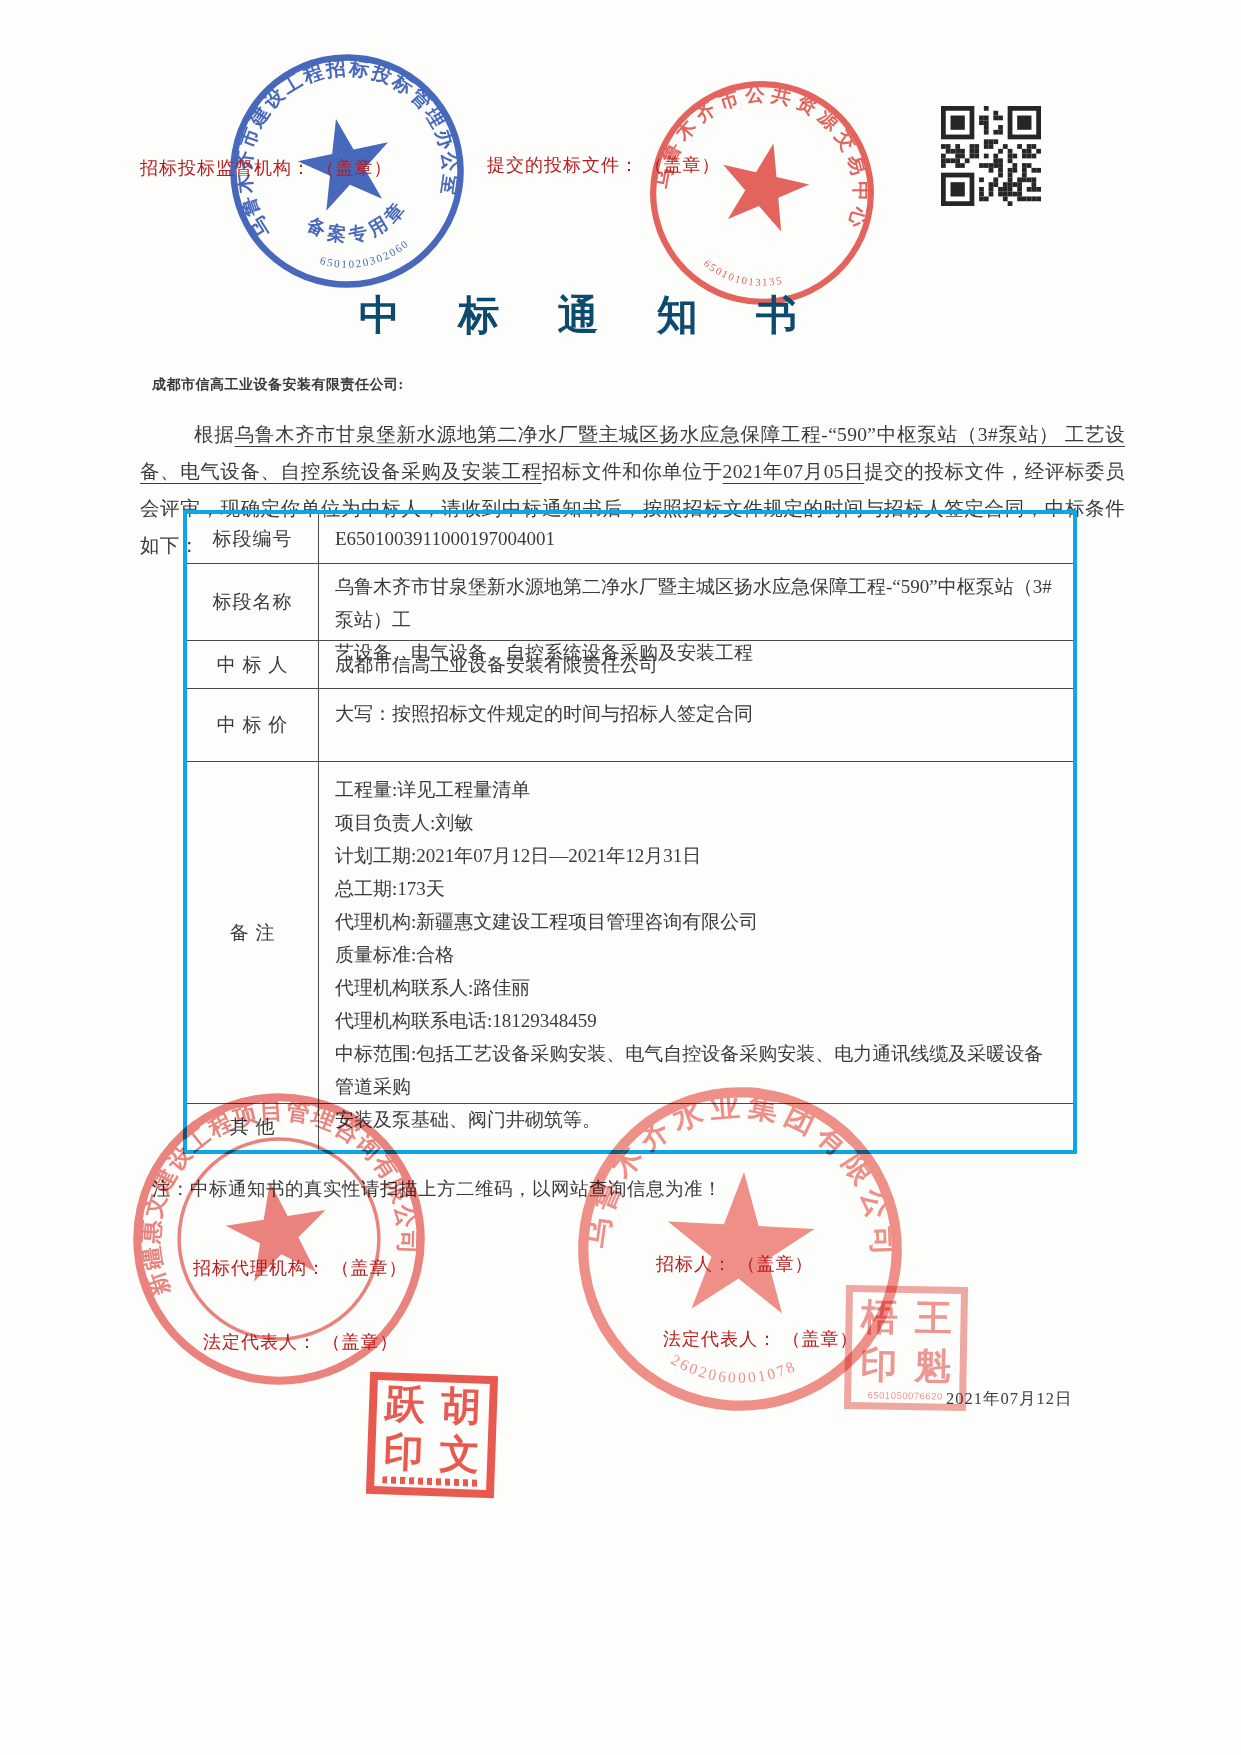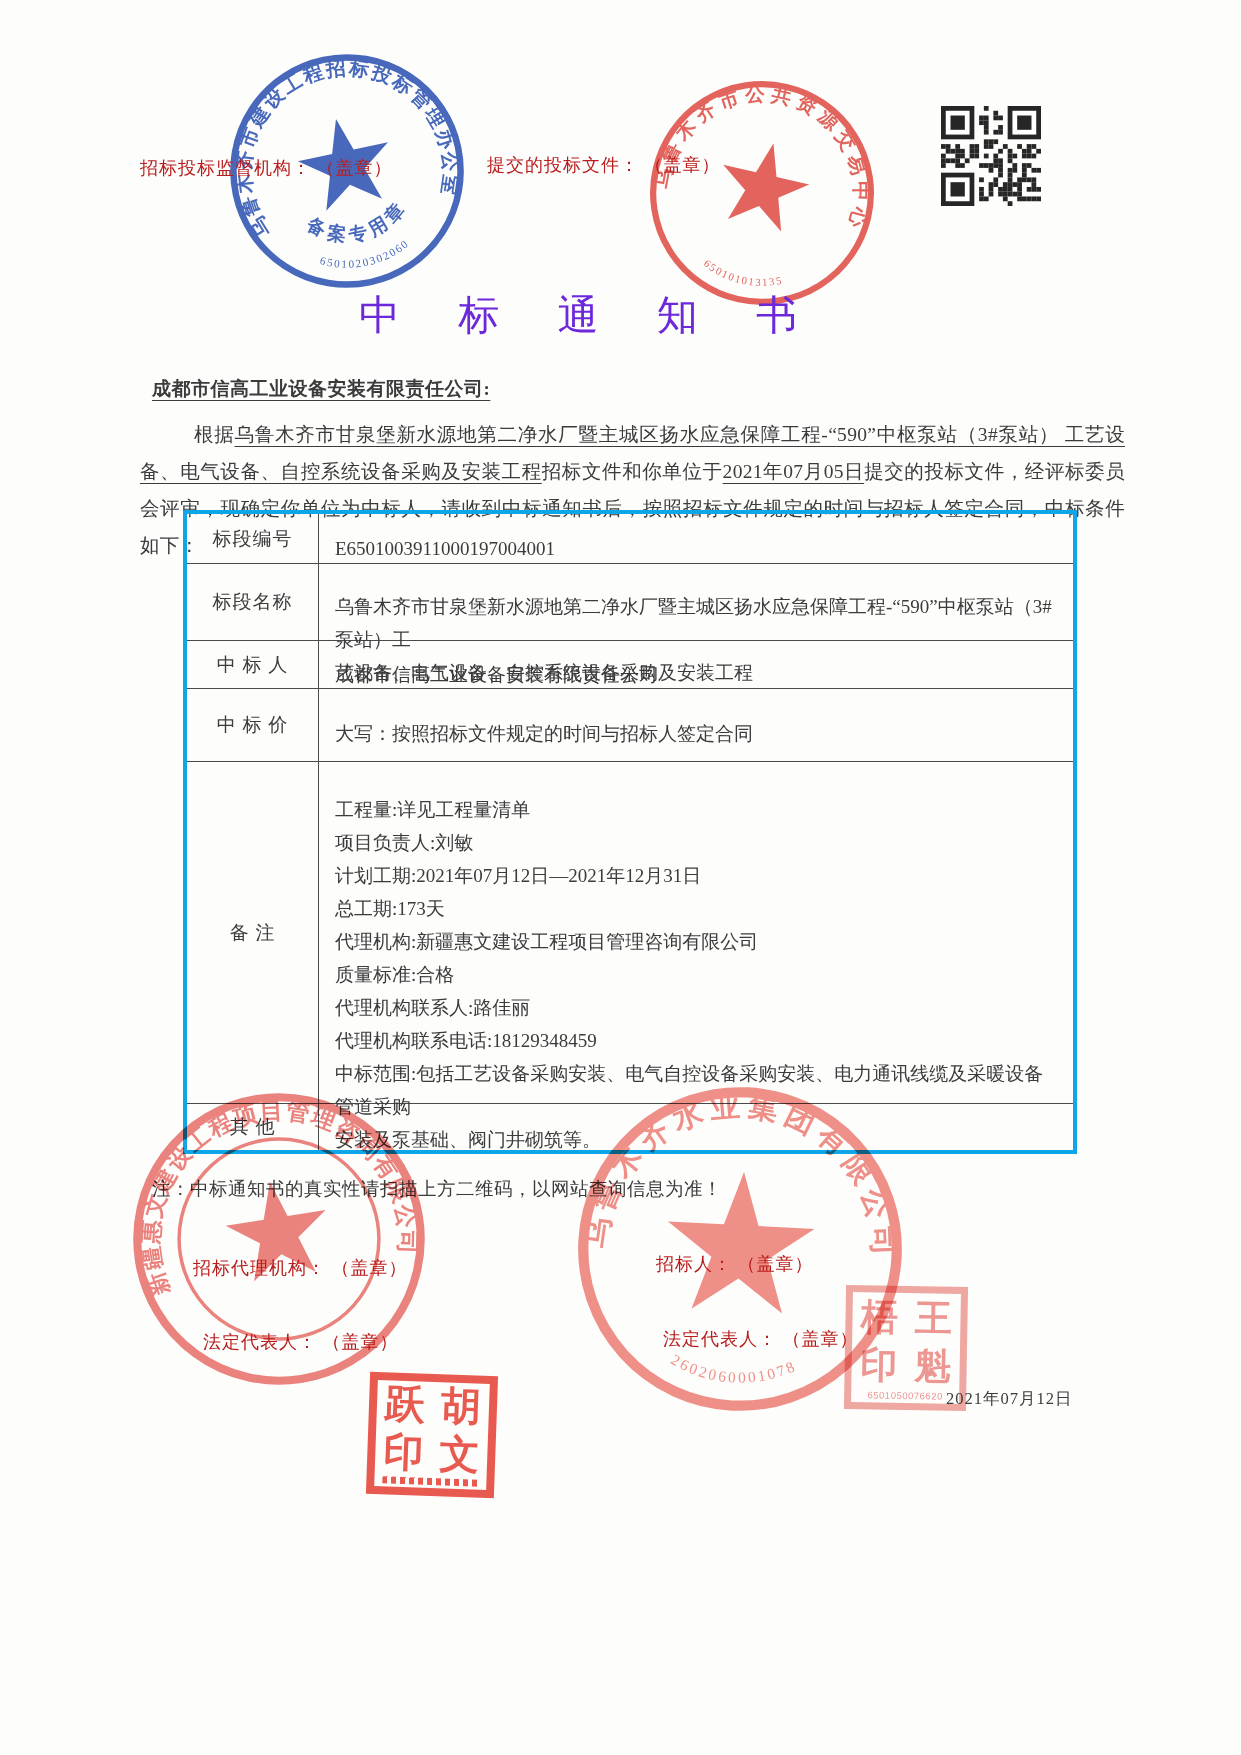--- a/index.html
+++ b/index.html
@@ -36,34 +36,34 @@
         margin-bottom:2px;white-space:nowrap;}
 
   
   .label-supervisor{left:140px;top:156px;}
   .label-trade{left:487px;top:153px;}
   .qr{left:941px;top:106px;width:100px;height:100px;}
   .qr svg{width:100%;height:100%;}
 
   
   .title{left:0;width:1180px;top:288px;text-align:center;
-         font-size:41px;font-weight:normal;color:#6d28d9;letter-spacing:24px;}
-  .addressee{left:152px;top:376px;font-size:19px;font-weight:bold;
-         text-decoration:underline;text-underline-offset:5px;letter-spacing:.5px;}
+         font-size:41px;font-weight:bold;color:#0c4a6e;letter-spacing:24px;}
+  .addressee{left:152px;top:376px;font-size:14px;font-weight:bold;
+         text-underline-offset:5px;letter-spacing:.5px;}
   .intro{left:140px;top:416px;width:985px;font-size:19.5px;line-height:37px;
          text-align:justify;text-indent:54px;letter-spacing:.3px;}
   .u{text-decoration:underline;text-underline-offset:5px;}
 
   
   .doc-table{left:183px;top:510px;width:894px;border:4px solid #0ea5e9;box-sizing:border-box;}
   .tr{display:flex;border-bottom:1.6px solid #4a4a4a;box-sizing:border-box;}
   .tr:last-child{border-bottom:none;}
   .th{flex:0 0 131px;border-right:1.6px solid #4a4a4a;display:flex;align-items:center;
       justify-content:center;font-size:19px;letter-spacing:1px;}
-  .td{flex:1;padding:0 16px;font-size:19px;box-sizing:border-box;margin-top:20px;}
+  .td{flex:1;padding:0 16px;font-size:19px;box-sizing:border-box;}
   .tr1{height:50px;}.tr3{height:48px;}.tr6{height:46px;}
   .tr1 .td,.tr3 .td{display:flex;align-items:center;}
   .tr2{height:77px;}.tr2 .td{padding-top:6px;line-height:33px;}
   .tr4{height:73px;}.tr4 .td{padding-top:9px;line-height:32px;}
   .tr5{height:342px;}.tr5 .td{padding-top:11px;line-height:33px;}
 
   
   .note{left:152px;top:1176px;font-size:18.5px;letter-spacing:.5px;}
   .label-agency{left:193px;top:1256px;}
   .label-tenderer{left:656px;top:1252px;}

